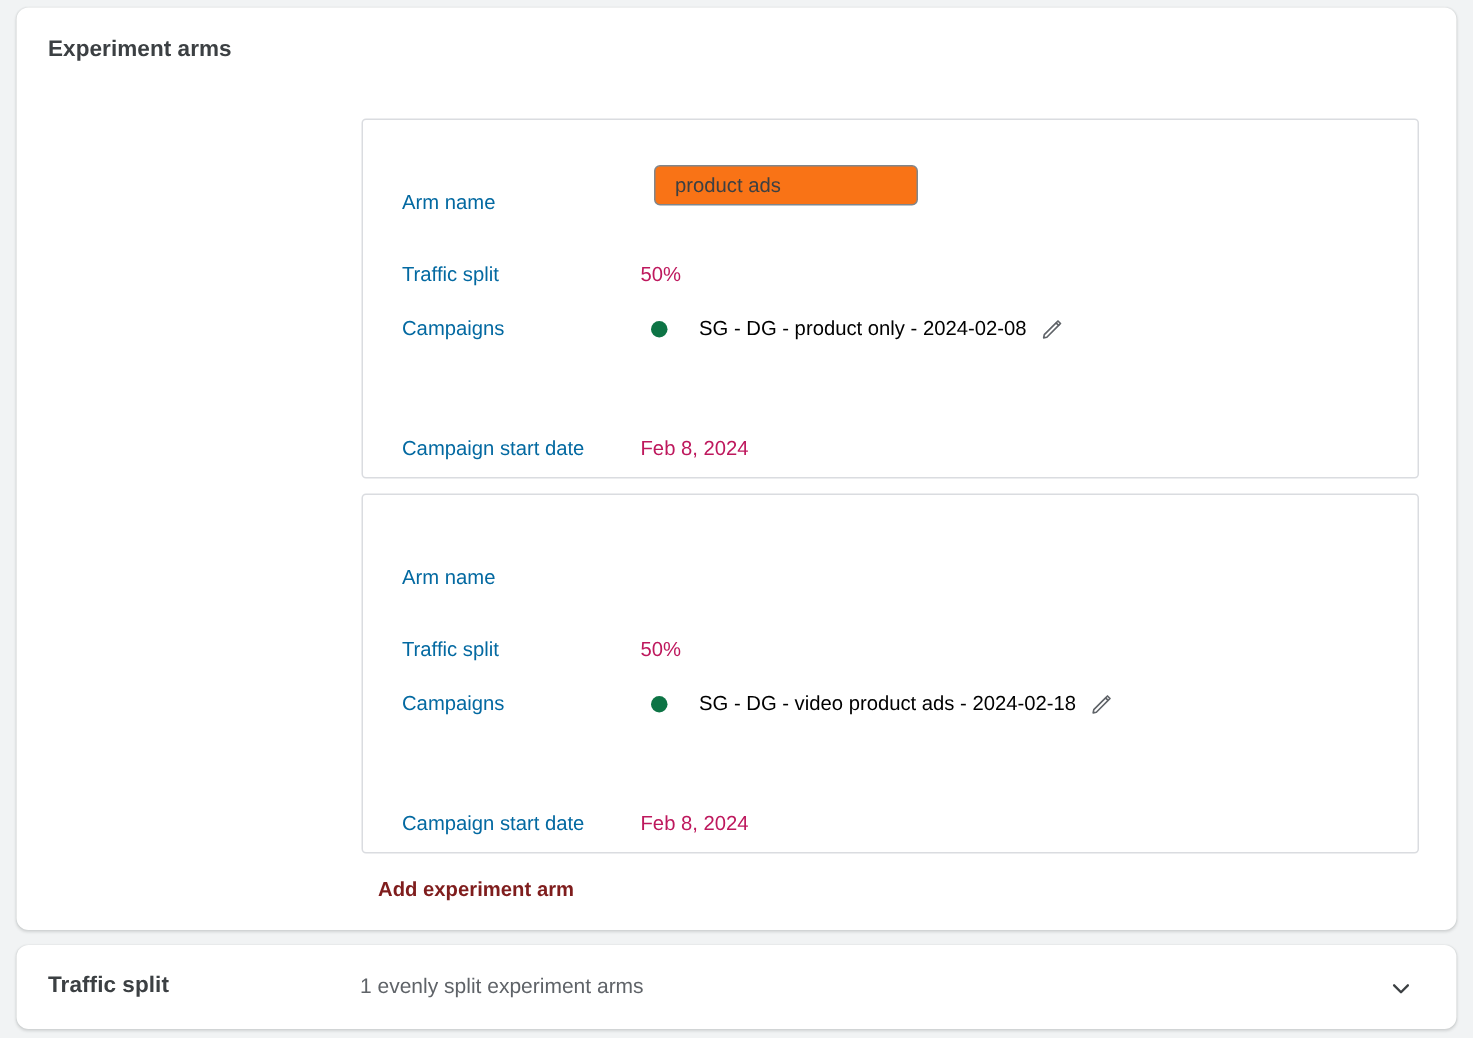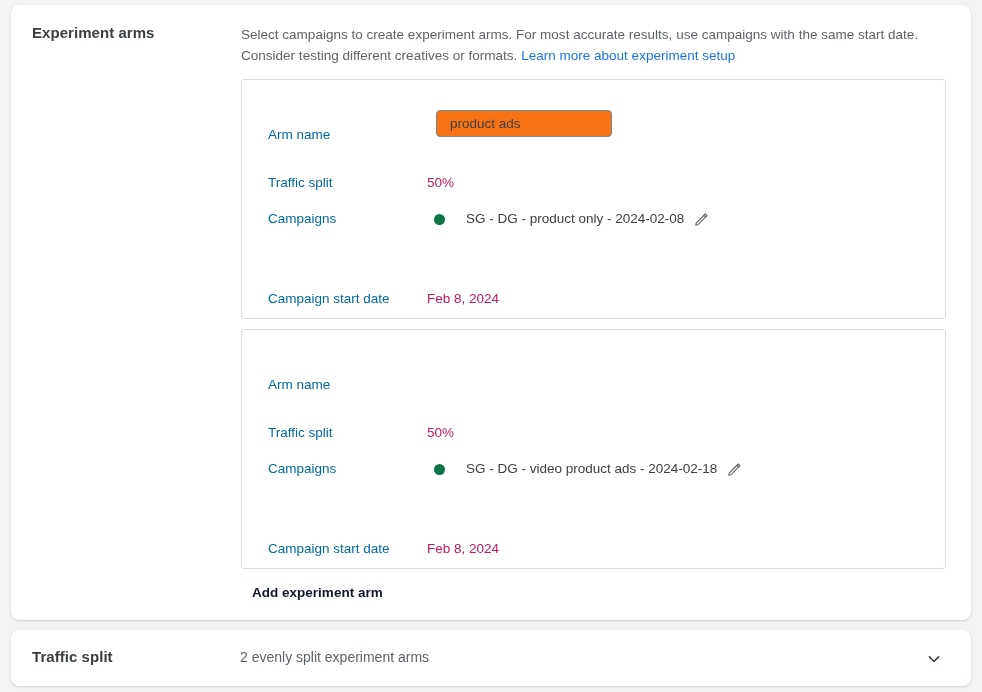--- a/index.html
+++ b/index.html
@@ -135,21 +135,21 @@
   .status-dot {
     width: 11px;
     height: 11px;
     border-radius: 50%;
     background: #0d7445;
     flex: 0 0 auto;
   }
   .campaign-link {
     margin-left: 21px;
     font-size: 13.5px;
-    color: #404040;
+    color: #000000;
     text-decoration: none;
     white-space: nowrap;
     cursor: pointer;
     line-height: 22px;
   }
 
   .edit-icon {
     margin-left: 9px;
     width: 17px;
     height: 17px;
@@ -158,21 +158,21 @@
     display: block;
   }
 
   
   .add-arm {
     position: absolute;
     left: 241px;
     top: 580px;
     font-size: 13.5px;
     font-weight: 700;
-    color: #0f172a;
+    color: #7f1d1d;
     text-decoration: none;
     cursor: pointer;
     letter-spacing: 0.01px;
   }
 
   
   .traffic-panel {
     position: absolute;
     left: 11px;
     top: 630px;
@@ -213,23 +213,20 @@
 </style>
 </head>
 <body>
 
 <div class="page">
 
   <div class="panel">
 
     <div class="section-title">Experiment arms</div>
 
-    <div class="description">
-      <span>Select campaigns to create experiment arms. For most accurate results, use campaigns with the same start date. Consider testing different creatives or formats. </span><a class="learn-more-link" href="#">Learn more about experiment setup</a>
-    </div>
 
     <div class="arm-card arm-1">
 
       <div class="field-row row-arm-name">
         <span class="field-label">Arm name</span>
         <input class="arm-name-input" type="text" value="product ads" style="">
       </div>
 
       <div class="field-row row-traffic">
         <span class="field-label">Traffic split</span>
@@ -284,19 +281,19 @@
       </div>
 
     </div>
 
     <a class="add-arm" href="#">Add experiment arm</a>
 
   </div>
 
   <div class="traffic-panel">
     <div class="traffic-title">Traffic split</div>
-    <div class="traffic-summary">2 evenly split experiment arms</div>
+    <div class="traffic-summary">1 evenly split experiment arms</div>
     <svg class="chevron" viewBox="0 0 24 24">
       <path d="M6.5 9.5 L12 15 L17.5 9.5" fill="none" stroke="#3c4043" stroke-width="1.9" stroke-linecap="round" stroke-linejoin="round"></path>
     </svg>
   </div>
 
 </div>
 
 </body></html>

